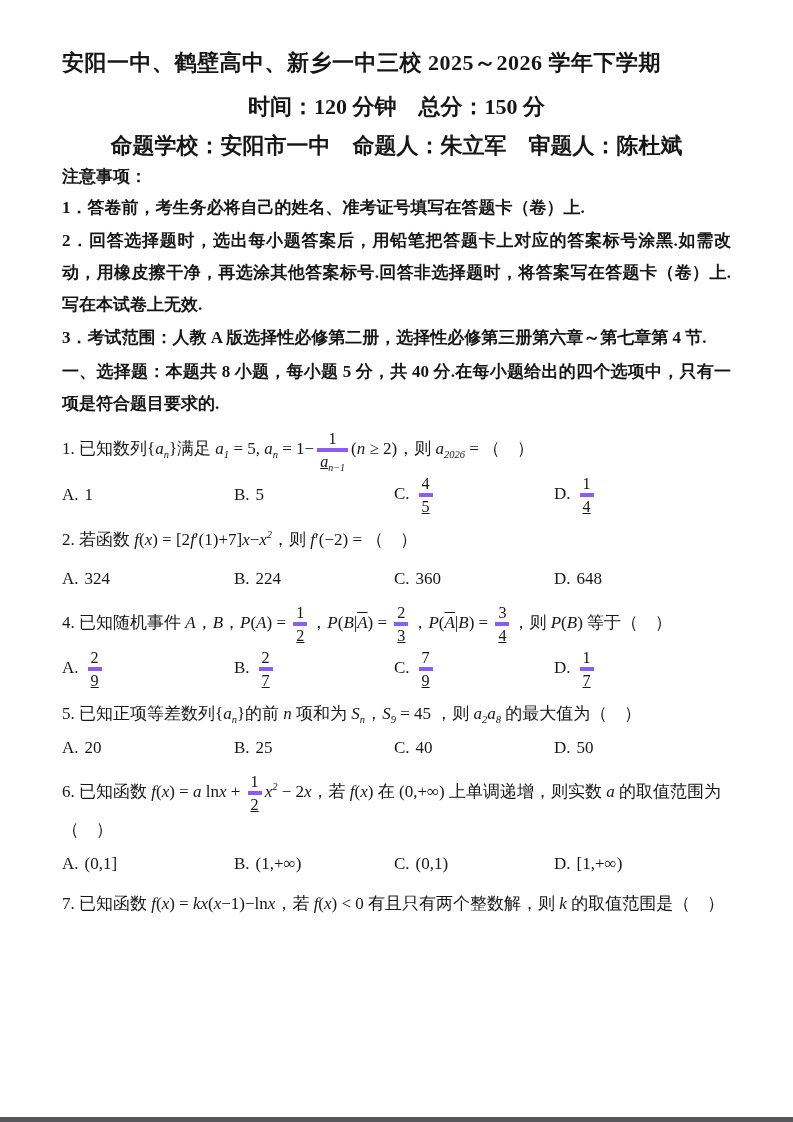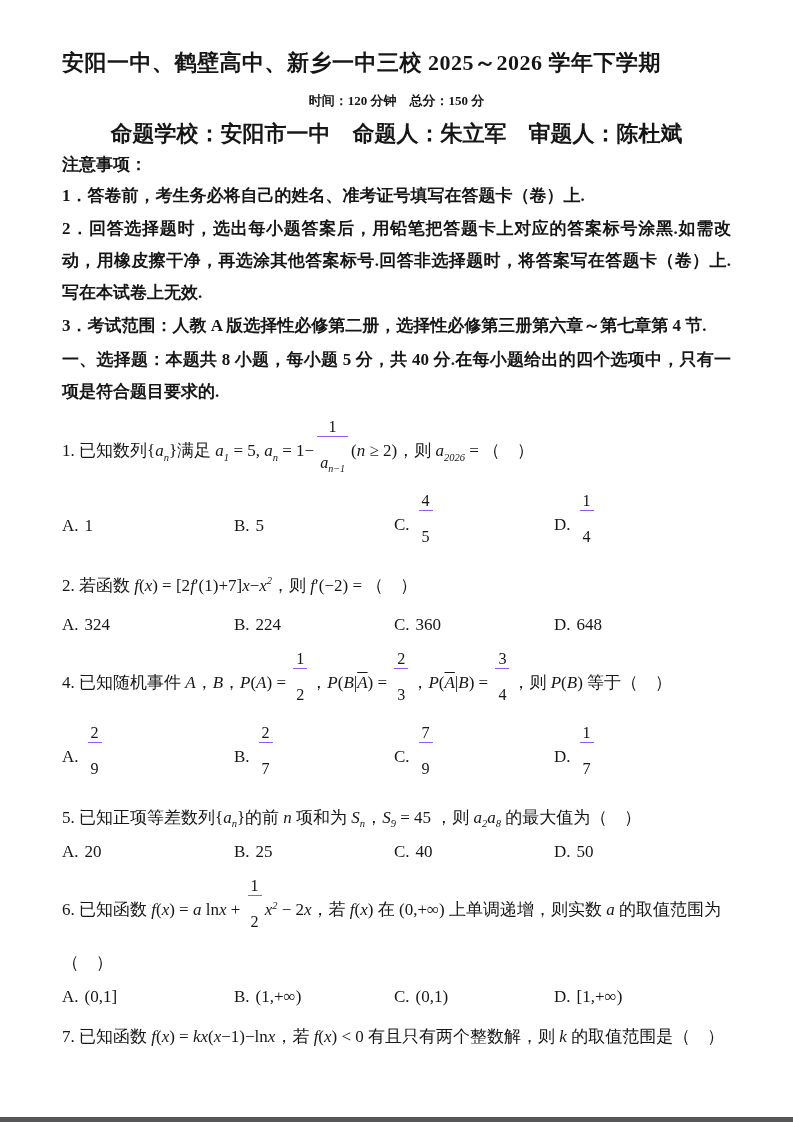--- a/index.html
+++ b/index.html
@@ -7,42 +7,42 @@
     width:793px;height:1122px;position:relative;overflow:hidden;
     background:#ffffff;color:#161616;
     font-family:"Liberation Serif","DejaVu Serif",serif;
     font-size:17px;
   }
   .page{padding:46px 62px 0 62px;}
   .title{
     text-align:left;font-weight:700;font-size:22px;line-height:1.5;
     letter-spacing:.5px;
   }
-  .meta{text-align:center;font-weight:700;font-size:13px;margin-top:13px;}
+  .meta{text-align:center;font-weight:700;font-size:22px;margin-top:13px;}
   .byline{text-align:center;font-weight:700;font-size:22px;margin-top:9px;}
   .notice-heading{font-weight:700;line-height:1.85;}
   .notice-item{font-weight:700;line-height:1.9;text-align:justify;}
   .section-heading{font-weight:700;line-height:1.9;text-align:justify;margin-top:2px;}
   #questions{margin-top:6px;}
   .question{margin-top:8px;}
   .stem{line-height:1.85;}
   .options{
     display:grid;grid-template-columns:172px 160px 160px auto;
     margin:3px 0 1px 0;line-height:1.85;align-items:center;
   }
   .opt{white-space:nowrap;}
   .opt-label{margin-right:6px;}
   i.mv{font-style:italic;font-family:"Liberation Serif","DejaVu Serif",serif;}
   sub,sup{font-size:.62em;font-style:italic;line-height:0;}
   .frac{
     display:inline-flex;flex-direction:column;align-items:center;
     vertical-align:middle;line-height:1.18;margin:0 3px;font-size:.95em;
   }
   .frac .num{padding:0 3px;}
-  .frac .den{border-top:1px solid #8b5cf6;padding:16px 3px;}
+  .frac .den{border-top:4px solid #8b5cf6;padding:0 3px;text-decoration:underline;}
   .ol{text-decoration:overline;}
   .bottom-bar{position:absolute;left:0;bottom:0;width:100%;height:5px;background:#57575a;}
 </style>
 </head>
 <body>
 
 <div class="page">
 
   <div class="title">安阳一中、鹤壁高中、新乡一中三校 2025～2026 学年下学期</div>
   <div class="meta">时间：120 分钟　总分：150 分</div>

